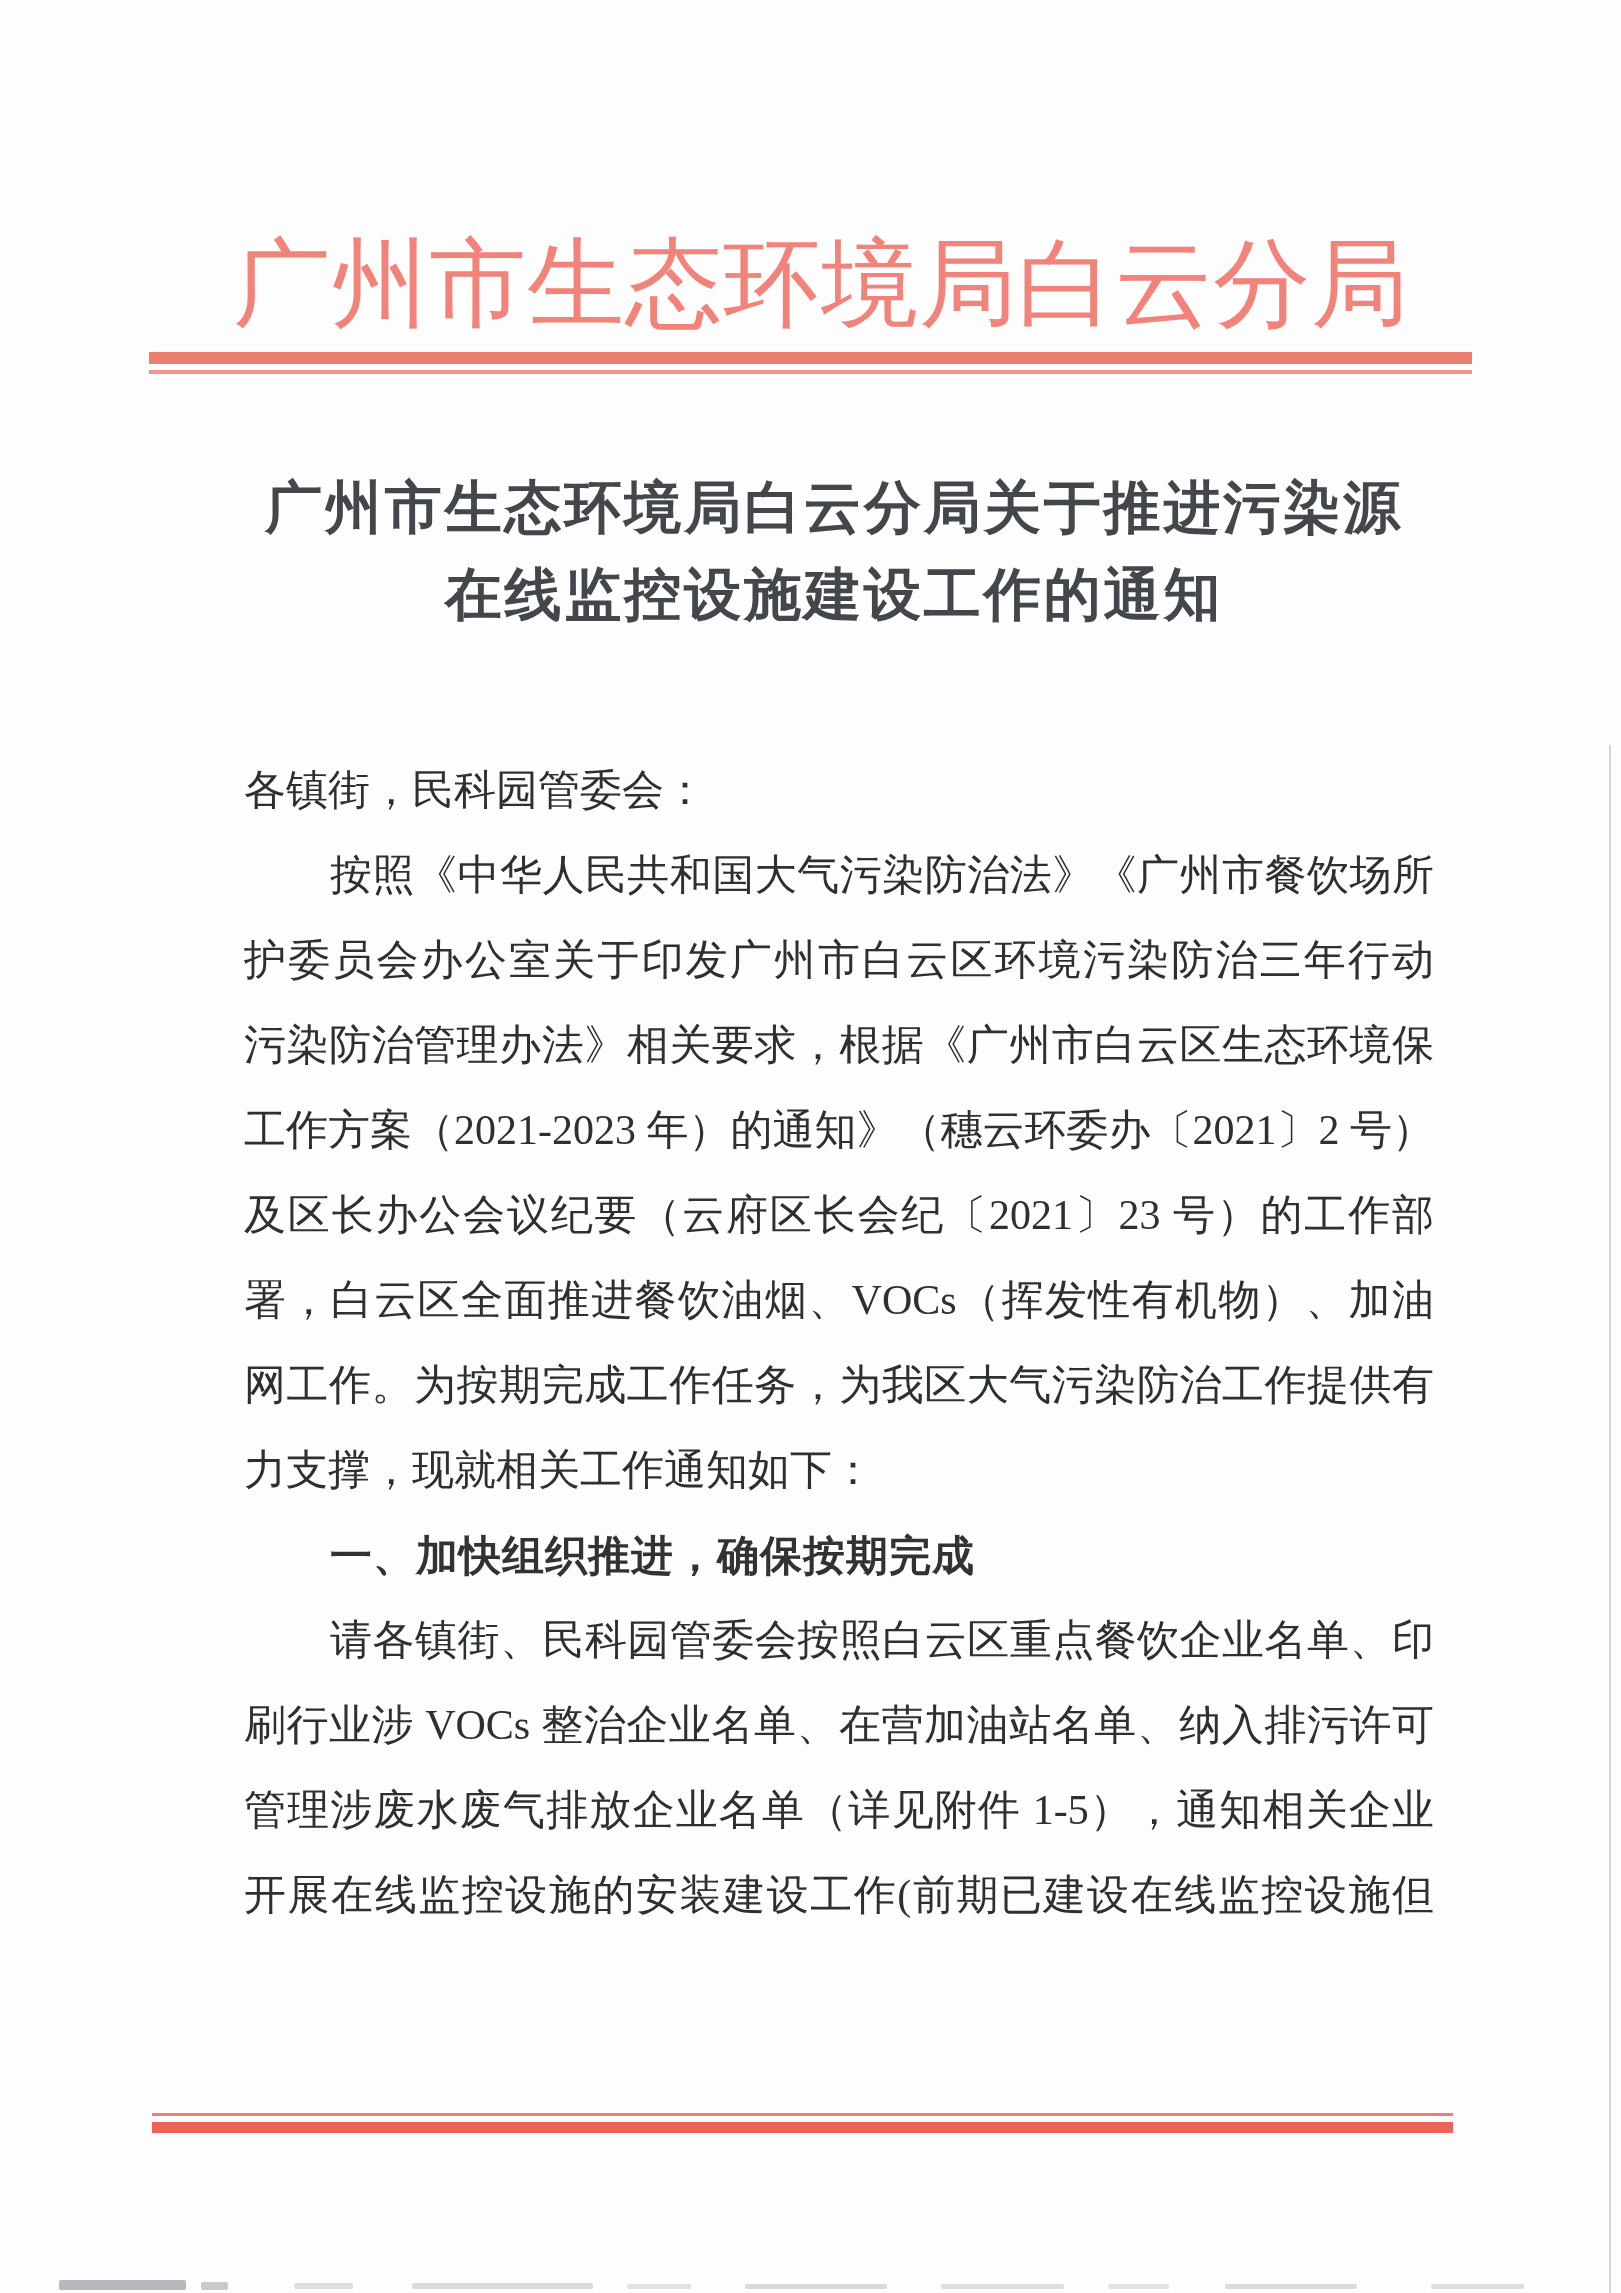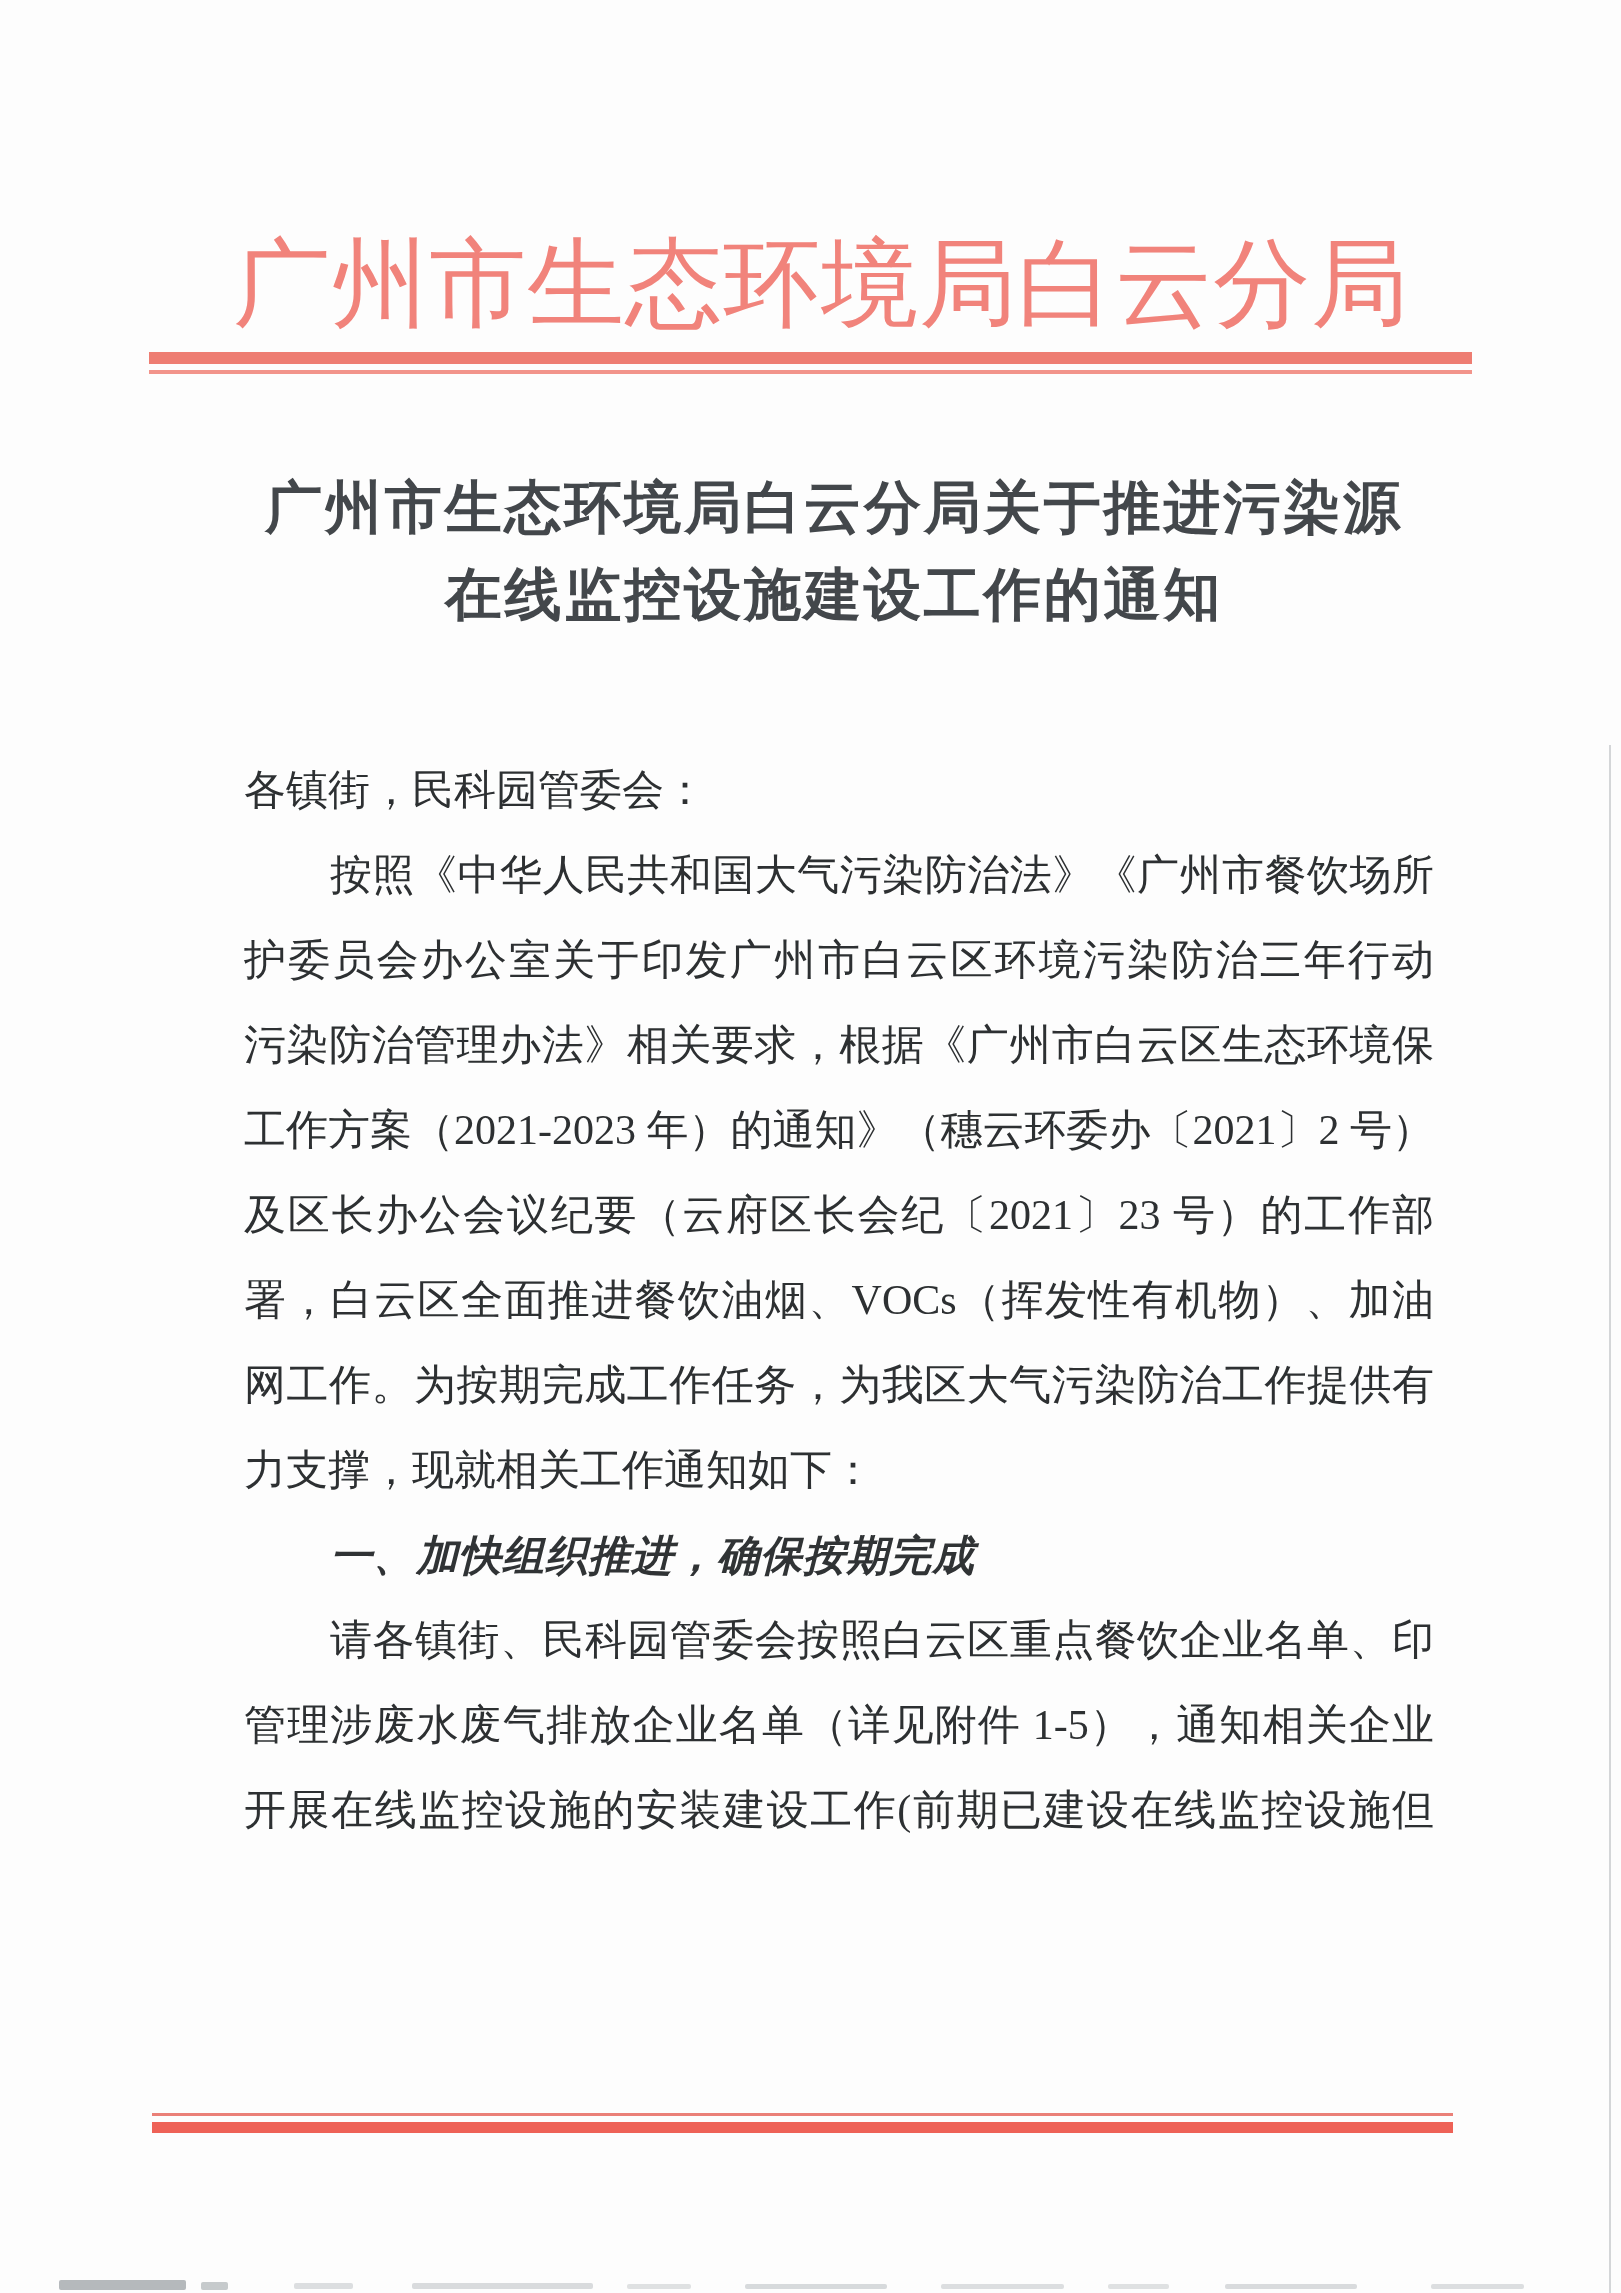--- a/index.html
+++ b/index.html
@@ -58,21 +58,20 @@
     white-space: normal;
   }
   .line.ind { text-indent: 86px; }
   .line.j   { text-align: justify; text-align-last: justify; }
   .line.j::after { content: ""; display: inline-block; width: 100%; height: 0; }
   .line.hd  {
     font-family: "Liberation Sans", sans-serif;
     font-weight: 700;
     color: #303335;
     letter-spacing: 1px;
-    font-style: italic;
   }
 
   
   .f-rule { position: absolute; left: 152px; width: 1301px; }
   .f-rule-thin  { top: 2113px; height: 2.9px;  background: #ea8078; }
   .f-rule-thick { top: 2122px; height: 10.8px; background: #ee6257; }
 
   
   .scan-edge {
     position: absolute;
@@ -111,20 +110,21 @@
       <div class="line ind j">按照《中华人民共和国大气污染防治法》《广州市餐饮场所</div>
       <div class="line j">护委员会办公室关于印发广州市白云区环境污染防治三年行动</div>
       <div class="line j">污染防治管理办法》相关要求，根据《广州市白云区生态环境保</div>
       <div class="line j">工作方案（2021-2023 年）的通知》（穗云环委办〔2021〕2 号）</div>
       <div class="line j">及区长办公会议纪要（云府区长会纪〔2021〕23 号）的工作部</div>
       <div class="line j">署，白云区全面推进餐饮油烟、VOCs（挥发性有机物）、加油</div>
       <div class="line j">网工作。为按期完成工作任务，为我区大气污染防治工作提供有</div>
       <div class="line">力支撑，现就相关工作通知如下：</div>
       <div class="line ind hd">一、加快组织推进，确保按期完成</div>
       <div class="line ind j">请各镇街、民科园管委会按照白云区重点餐饮企业名单、印</div>
+      <div class="line j">刷行业涉 VOCs 整治企业名单、在营加油站名单、纳入排污许可</div>
       <div class="line j">管理涉废水废气排放企业名单（详见附件 1-5），通知相关企业</div>
       <div class="line j">开展在线监控设施的安装建设工作(前期已建设在线监控设施但</div>
     </div>
 
   <div class="f-rule f-rule-thin"></div>
   <div class="f-rule f-rule-thick"></div>
 
   <div class="scan-edge"></div>
   <div class="smudge s1"></div>
   <div class="smudge s2"></div>

